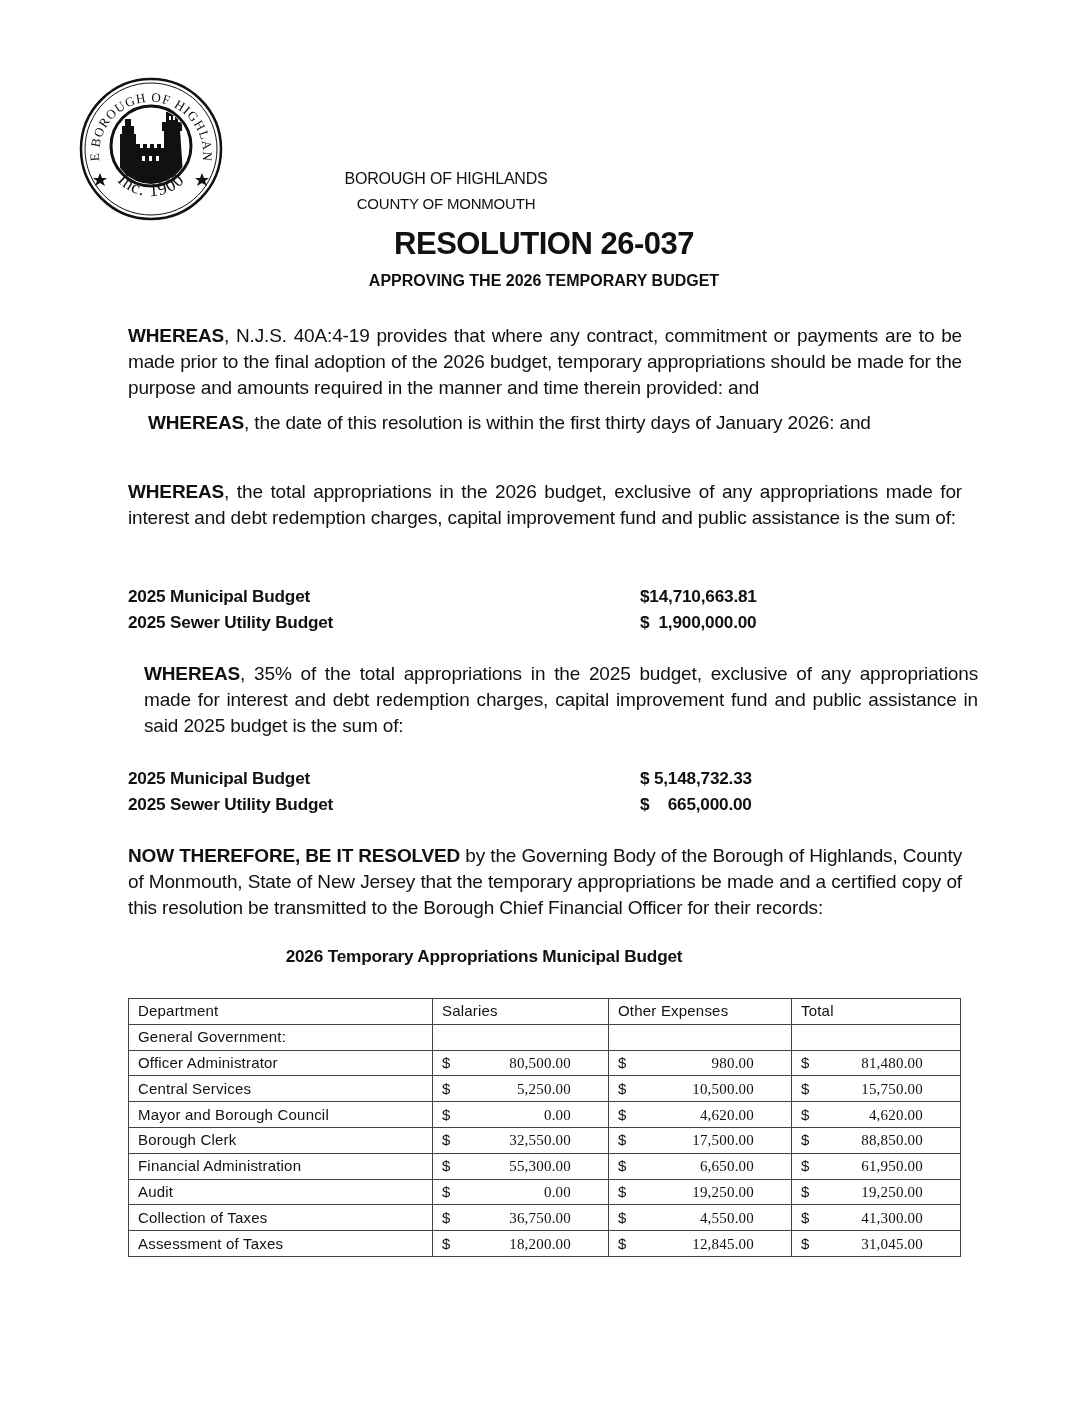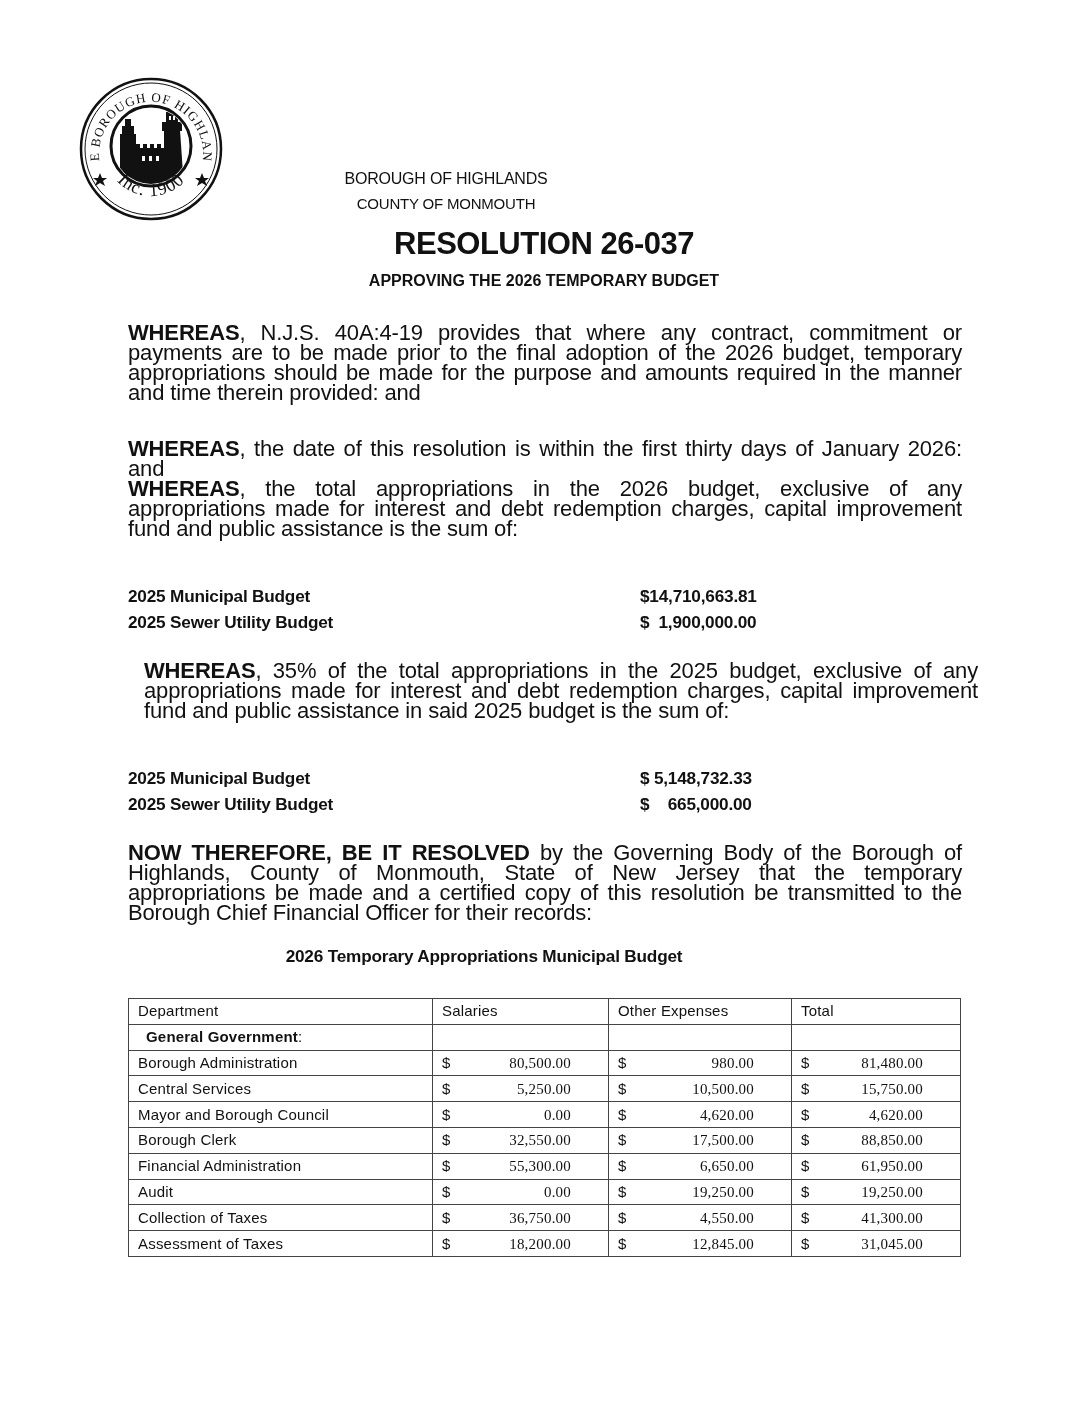--- a/index.html
+++ b/index.html
@@ -49,28 +49,28 @@
       width: 1088px;
       top: 272px;
       text-align: center;
       font-size: 16px;
       font-weight: bold;
     }
     .para {
       position: absolute;
       left: 128px;
       width: 834px;
-      font-size: 22px;
-      line-height: 20px;
+      font-size: 19px;
+      line-height: 26px;
       text-align: justify;
       letter-spacing: -0.15px;
     }
     .para b { font-weight: bold; }
     .p1 { top: 323px; }
-    .p2 { top: 439px; }
+    .p2 { top: 410px; margin-left: 20px; }
     .p3 { top: 479px; }
     .p4 { top: 661px; margin-left: 16px; }
     .p5 { top: 843px; }
     .amount-row {
       position: absolute;
       left: 128px;
       width: 834px;
       font-size: 17.2px;
       font-weight: bold;
       height: 26px;
@@ -111,21 +111,21 @@
     col.c-dept { width: 304px; }
     col.c-sal { width: 176px; }
     col.c-oth { width: 183px; }
     col.c-tot { width: 169px; }
     .money {
       display: flex;
       justify-content: space-between;
     }
     .money .cur { display: inline-block; }
     .money .num { display: inline-block; text-align: left; padding-right: 28px; font-family: Liberation Serif, serif; }
-    .section-label { font-weight: bold; margin-left: 8px; }
+    .section-label { font-weight: normal; }
   </style>
 </head>
 <body>
 
 <div class="seal">
   <svg width="146" height="146" viewBox="0 0 146 146">
     <defs>
       <path id="ringTextPath" d="M 22 88 A 52 52 0 1 1 124 88"></path>
       <path id="incTextPath" d="M 35 100 A 46 46 0 0 0 111 100"></path>
     </defs>
@@ -216,21 +216,21 @@
       <td>Other Expenses</td>
       <td>Total</td>
     </tr>
     <tr>
       <td><span class="section-label">General Government</span><span>:</span></td>
       <td></td>
       <td></td>
       <td></td>
     </tr>
   <tr>
-        <td>Borough Administration</td>
+        <td>Officer Administrator</td>
         <td>
           <div class="money">
             <span class="cur">$</span>
             <span class="num">80,500.00</span>
           </div>
         </td>
         <td>
           <div class="money">
             <span class="cur">$</span>
             <span class="num">980.00</span>

